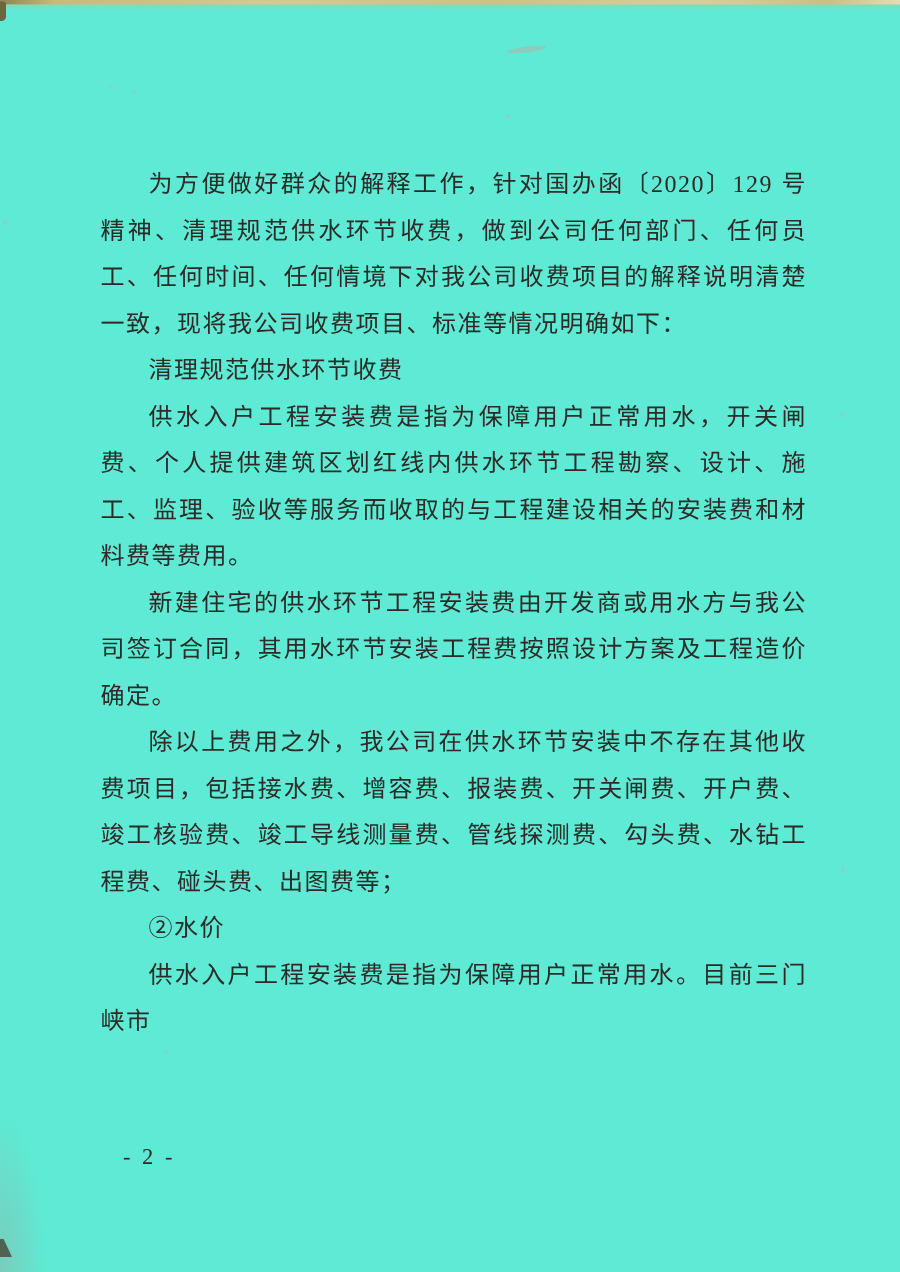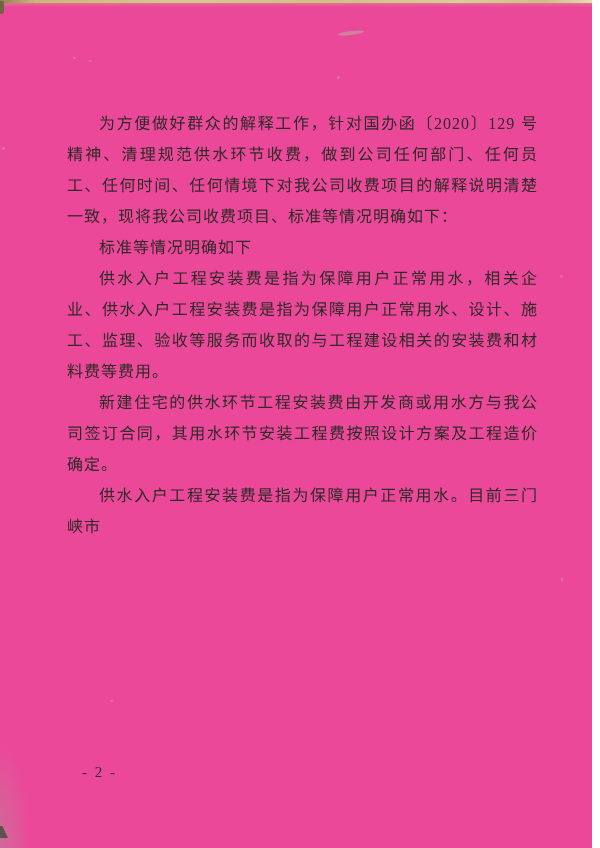--- a/index.html
+++ b/index.html
@@ -2,26 +2,25 @@
 <html lang="zh-CN"><head>
 <meta charset="utf-8">
 <style>
   html, body {
     margin: 0;
     padding: 0;
     background: #ffffff;
   }
   .page {
     position: relative;
-    width: 556px;
+    width: 600px;
     height: 848px;
-    background: #ec4899;
+    background: #5eead4;
     overflow: hidden;
     font-family: "Liberation Serif", "DejaVu Serif", serif;
-    padding-left: 36px;
   }
 
   
   .edge-top {
     position: absolute;
     top: 0; left: 0; right: 0;
     height: 3px;
     background: linear-gradient(to right,
       #8f8352 0%, #c9b978 6%, #d6c98f 30%,
       #cfc083 55%, #d9cd9b 78%, #cdbe82 92%, #e6dcb4 100%);
@@ -114,21 +113,23 @@
   <div class="speck speck-3"></div>
   <div class="speck speck-4"></div>
   <div class="speck speck-5"></div>
   <div class="speck speck-6"></div>
   <div class="speck speck-7"></div>
   <div class="shadow-bottom-left"></div>
   <div class="corner-mark-bottom-left"></div>
 
   <div class="content">
     <p>为方便做好群众的解释工作，针对国办函〔2020〕129 号精神、清理规范供水环节收费，做到公司任何部门、任何员工、任何时间、任何情境下对我公司收费项目的解释说明清楚一致，现将我公司收费项目、标准等情况明确如下：</p>
-    <p>标准等情况明确如下</p>
-    <p>供水入户工程安装费是指为保障用户正常用水，相关企业、供水入户工程安装费是指为保障用户正常用水、设计、施工、监理、验收等服务而收取的与工程建设相关的安装费和材料费等费用。</p>
+    <p>清理规范供水环节收费</p>
+    <p>供水入户工程安装费是指为保障用户正常用水，开关闸费、个人提供建筑区划红线内供水环节工程勘察、设计、施工、监理、验收等服务而收取的与工程建设相关的安装费和材料费等费用。</p>
     <p>新建住宅的供水环节工程安装费由开发商或用水方与我公司签订合同，其用水环节安装工程费按照设计方案及工程造价确定。</p>
+    <p>除以上费用之外，我公司在供水环节安装中不存在其他收费项目，包括接水费、增容费、报装费、开关闸费、开户费、竣工核验费、竣工导线测量费、管线探测费、勾头费、水钻工程费、碰头费、出图费等；</p>
+    <p>②水价</p>
     <p>供水入户工程安装费是指为保障用户正常用水。目前三门峡市</p>
   </div>
 
   <div class="page-number">- 2 -</div>
 
 </div>
 
 </body></html>

